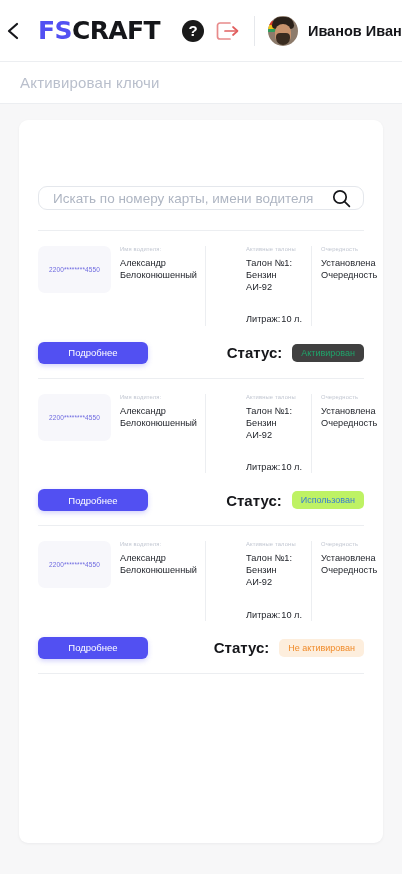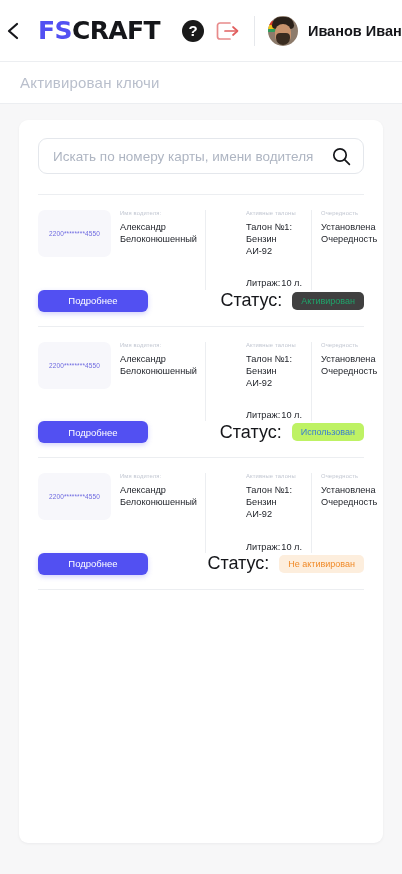--- a/index.html
+++ b/index.html
@@ -123,26 +123,27 @@
     width: 364px; height: 723px;
     background: #ffffff;
     border-radius: 9px;
     box-shadow: 0 1px 3px rgba(20,22,30,0.05);
     padding: 18px 19px 0 19px;
   }
 
   
   .search-wrap {
     position: relative;
-    height: 36px;
+    height: 24px;
     border: 1px solid #e4e7ec;
     border-radius: 9px;
     display: flex; align-items: center;
     padding: 0 12px 0 14px;
     background: #ffffff;
+    margin-top: 48px;
   }
   .search-input {
     flex: 1 1 auto;
     border: none; outline: none;
     background: transparent;
     font-family: "Liberation Sans", sans-serif;
     font-size: 13.5px;
     color: #2b2f38;
     padding: 0;
     min-width: 0;
@@ -202,40 +203,40 @@
     display: flex; justify-content: space-between;
     font-size: 9.2px;
     color: #1c1f26;
     line-height: 1.32;
     margin-top: 20px;
   }
   .talon-line .v { font-weight: 400; }
 
   .row-bottom {
     display: flex; align-items: center;
-    margin-top: 0;
+    margin-top: 16px;
   }
   .btn-details {
     width: 110px; height: 22px;
     background: #5250f2;
     color: #ffffff;
     border: none; border-radius: 6px;
     font-family: "Liberation Sans", sans-serif;
     font-size: 9.5px;
     cursor: pointer;
     box-shadow: 0 2px 5px rgba(82,80,242,0.25);
     flex: 0 0 auto;
   }
   .status-wrap {
     margin-left: auto;
     display: flex; align-items: center;
   }
   .status-label {
-    font-size: 18px;
-    font-weight: 400;
+    font-size: 15px;
+    font-weight: 700;
     color: #15161a;
     margin-right: 10px;
   }
   .status-badge {
     border-radius: 5px;
     padding: 4px 9px;
     font-size: 9px;
     white-space: nowrap;
   }
   .badge-green  { background: #404040; color: #1fa46a; }

